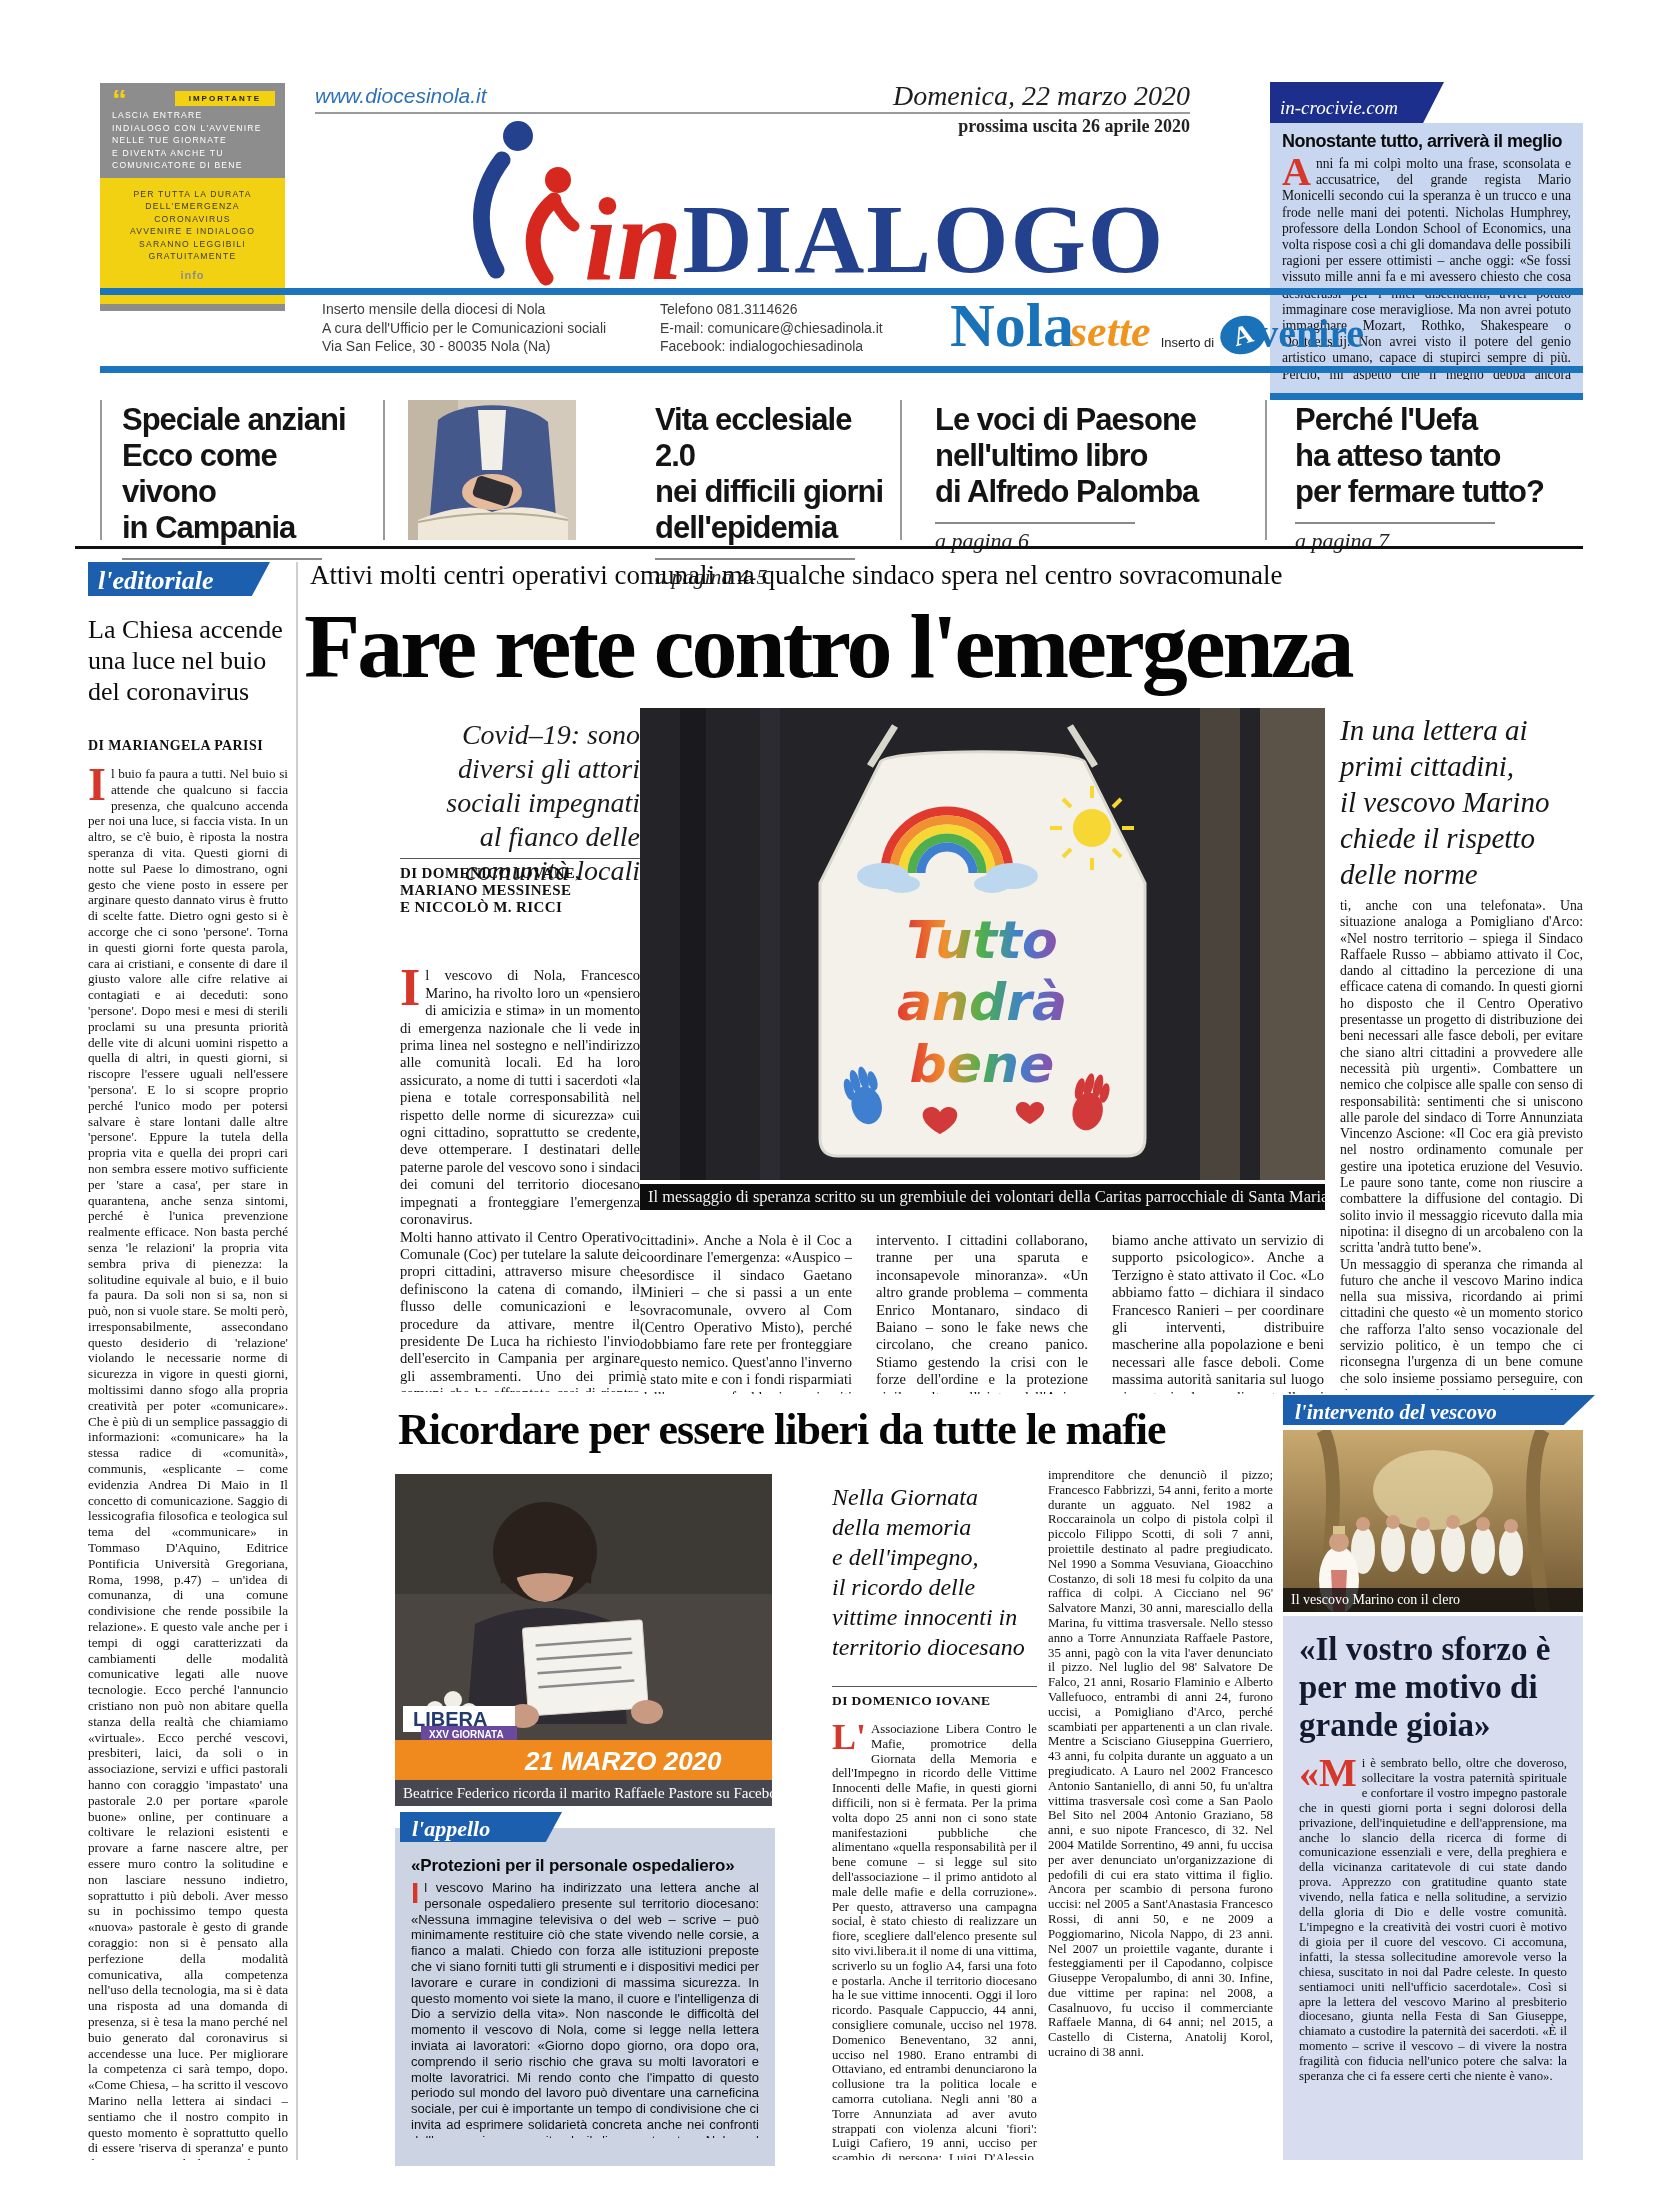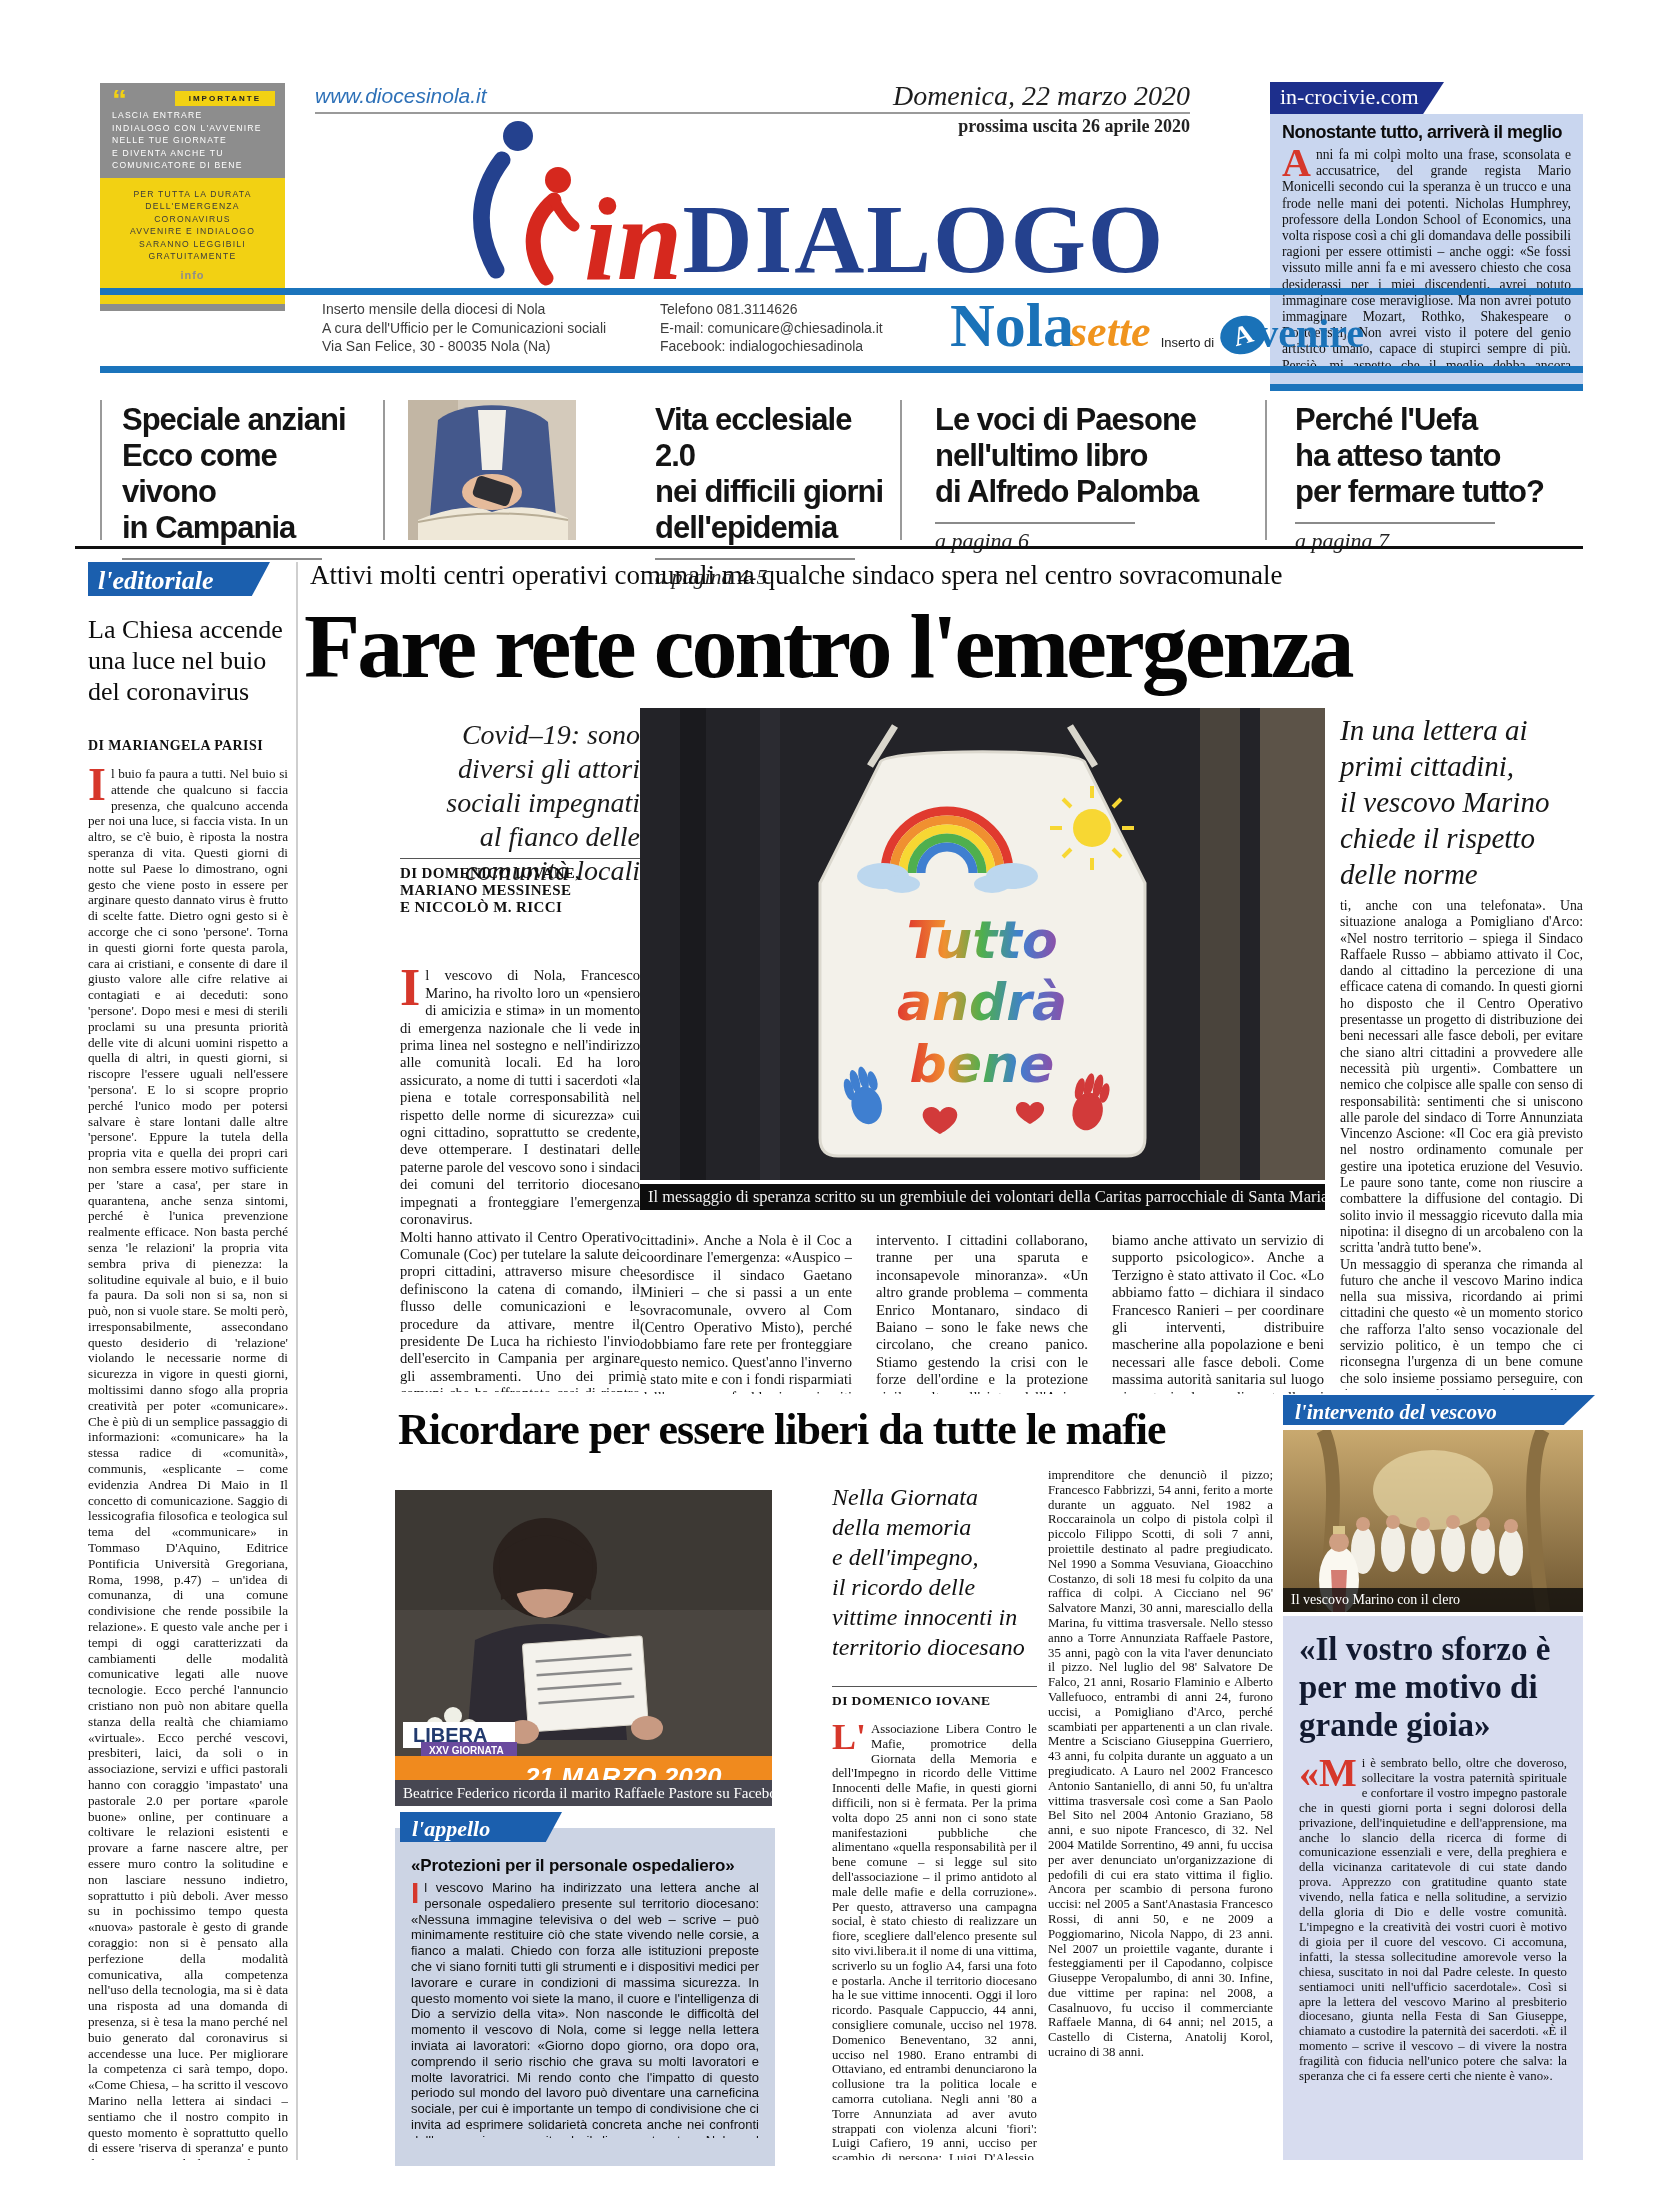--- a/index.html
+++ b/index.html
@@ -30,21 +30,21 @@
   .bluebar{background:#1b74bc;height:7px;}
   .contact{font-size:14px;line-height:18.5px;color:#3d3d3d;}
   .nola{color:#1a72b8;font-weight:700;font-size:62px;line-height:58px;}
   .sette{color:#f0941e;font-weight:700;font-style:italic;font-size:44px;line-height:44px;margin-left:-4px;}
   .inserto{font-size:13px;color:#222;margin:0 6px 4px 10px;font-family:"Liberation Sans",sans-serif;}
   .avv-oval{display:inline-flex;align-items:center;justify-content:center;width:46px;height:38px;
             background:#1a72b8;border-radius:50%;transform:rotate(-16deg);color:#fff;
             font-weight:700;font-size:27px;margin-right:-8px;}
   .avv-rest{color:#1a72b8;font-weight:700;font-size:40px;line-height:40px;}
   
-  .cro-tab{background:#1d2f8c;color:#fff;font-size:22px;padding:2px 14px 4px 10px;
+  .cro-tab{background:#1d2f8c;color:#fff;font-style:italic;font-size:19px;padding:15px 14px 4px 10px;
            display:inline-block;clip-path:polygon(0 0,100% 0,88% 100%,0 100%);min-width:150px;}
   .cro-box{background:#c9d6ef;border-bottom:7px solid #1b74bc;padding:8px 12px;}
   .cro-title{font-family:"Liberation Sans",sans-serif;font-weight:700;font-size:18px;
              letter-spacing:-0.5px;white-space:nowrap;color:#0c0c0c;margin-bottom:4px;}
   .cro-body{font-size:13.6px;line-height:16.2px;}
   .drop{float:left;color:#d6372b;font-weight:700;padding-right:5px;}
   
   .t-title{font-family:"Liberation Sans",sans-serif;font-weight:700;font-size:31px;
            line-height:36px;letter-spacing:-1px;color:#141414;white-space:pre-line;}
   .t-page{font-style:italic;font-size:22px;color:#222;border-top:2px solid #8a8a8a;
@@ -295,21 +295,21 @@
   <div class="abs lettera-intro pre" style="left:1340px;top:712px;width:250px;">In una lettera ai
 primi cittadini,
 il vescovo Marino
 chiede il rispetto
 delle norme</div>
   <div class="abs lettera-body just clip pre" style="left:1340px;top:898px;width:243px;height:492px;">ti, anche con una telefonata». Una situazione analoga a Pomigliano d'Arco: «Nel nostro territorio – spiega il Sindaco Raffaele Russo – abbiamo attivato il Coc, dando al cittadino la percezione di una efficace catena di comando. In questi giorni ho disposto che il Centro Operativo presentasse un progetto di distribuzione dei beni necessari alle fasce deboli, per evitare che siano altri cittadini a provvedere alle necessità più urgenti». Combattere un nemico che colpisce alle spalle con senso di responsabilità: sentimenti che si uniscono alle parole del sindaco di Torre Annunziata Vincenzo Ascione: «Il Coc era già previsto nel nostro ordinamento comunale per gestire una ipotetica eruzione del Vesuvio. Le paure sono tante, come non riuscire a combattere la diffusione del contagio. Di solito invio il messaggio ricevuto dalla mia nipotina: il disegno di un arcobaleno con la scritta 'andrà tutto bene'».
 Un messaggio di speranza che rimanda al futuro che anche il vescovo Marino indica nella sua missiva, ricordando ai primi cittadini che questo «è un momento storico che rafforza l'alto senso vocazionale del servizio politico, è un tempo che ci riconsegna l'urgenza di un bene comune che solo insieme possiamo perseguire, con rinunce personali in previsione di un beneficio maggiore per tutti».</div>
 
   <div class="abs headline2" style="left:398px;top:1404px;width:940px;">Ricordare per essere liberi da tutte le mafie</div>
 
-  <div class="abs" style="left:395px;top:1474px;width:377px;height:352px;margin-top:16px;">
+  <div class="abs" style="left:395px;top:1474px;width:377px;height:352px;">
     <svg width="377" height="306" viewBox="0 0 377 306">
       <rect width="377" height="306" fill="#4a4540"></rect>
       <rect x="0" y="0" width="377" height="120" fill="#3d3934"></rect>
       <ellipse cx="150" cy="78" rx="52" ry="50" fill="#2a211d"></ellipse>
       <ellipse cx="150" cy="92" rx="30" ry="36" fill="#c89a82"></ellipse>
       <path d="M104,64 Q150,26 198,66 L196,110 Q150,88 106,110 Z" fill="#2a211d"></path>
       <path d="M80,150 Q150,118 224,150 L232,250 L72,250 Z" fill="#2e2b33"></path>
       <g transform="rotate(-4 190 190)">
         <rect x="130" y="150" width="120" height="88" rx="3" fill="#f4f2ec" stroke="#d8d4c8"></rect>
         <g stroke="#8a8a8a" stroke-width="2.5">

